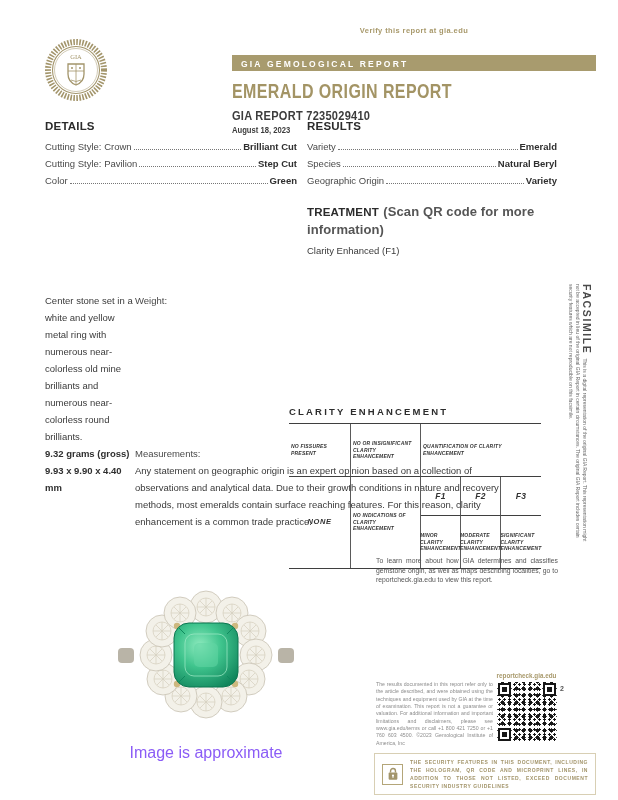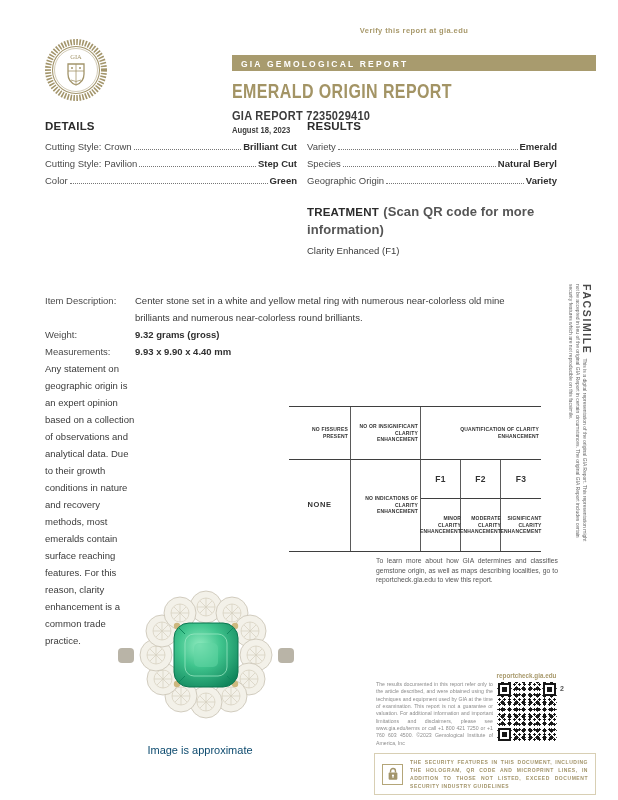--- a/index.html
+++ b/index.html
@@ -34,38 +34,38 @@
 
   
   .item { position:absolute; left:45px; top:292px; width:478px; display:grid; grid-template-columns:90px 1fr; font-size:9.5px; line-height:17px; color:#3a3a3a; }
   .item .lab { color:#4a4a4a; }
   .item .val.bold { font-weight:700; color:#2f2f2f; }
 
   
   .clarity { position:absolute; left:289px; top:406px; width:252px; }
   .ct-title { font-size:9.5px; font-weight:700; letter-spacing:2.2px; color:#2d2d2d; margin-bottom:6px; }
   .ct { display:grid; grid-template-columns:62px 70px 40px 40px 40px; border-top:1.2px solid #3f3f3f; border-bottom:1.2px solid #3f3f3f; color:#333; }
-  .ct > div { display:flex; align-items:center; justify-content:center; text-align:right; padding:16px 2px; font-size:5px; font-weight:700; letter-spacing:.2px; line-height:6.5px; }
+  .ct > div { display:flex; align-items:center; justify-content:center; text-align:left; padding:16px 2px; font-size:5px; font-weight:700; letter-spacing:.2px; line-height:6.5px;font-style:italic; }
   .bb { border-bottom:1px solid #3f3f3f; }
   .br { border-right:1px solid #5a5a5a; }
   .span3 { grid-column:3 / 6; }
   .rowspan { grid-row:2 / 4; }
   .ct .none { font-size:7.5px; letter-spacing:.6px; }
   .ct .fcode { font-size:8.5px; }
 
   
   .facs { position:absolute; left:590px; top:284px; width:258px; transform:rotate(90deg); transform-origin:0 0; font-size:5px; line-height:7.2px; color:#6b6b6b; }
   .facs .ft { font-size:10.5px; font-weight:700; letter-spacing:1.6px; color:#4a4a4a; margin-right:4px; }
 
   
   .learn { position:absolute; left:376px; top:556px; width:182px; font-size:6.8px; line-height:9.6px; color:#555; text-align:justify; }
 
   
   .gem { position:absolute; left:116px; top:580px; width:180px; }
-  .caption { position:absolute; left:100px; top:744px; width:200px; text-align:center; font-size:11px; color:#0c4a6e; }
+  .caption { position:absolute; left:106px; top:744px; width:200px; text-align:center; font-size:16px; color:#8b5cf6; }
 
   
   .fineprint { position:absolute; left:376px; top:681px; width:117px; font-size:5.2px; line-height:7.35px; color:#8c8c8c; text-align:justify; }
   .qrwrap { position:absolute; left:496px; top:672px; width:61px; }
   .qr-label { text-align:center; font-size:6.3px; font-weight:700; color:#a8996b; margin-bottom:3px; }
   .qr { position:relative; width:60px; height:60px; margin:0 auto;
         background:
           radial-gradient(#161616 34%, transparent 36%) 0 0 / 5px 5px,
           radial-gradient(#161616 40%, transparent 42%) 2px 3px / 7px 7px,
           #ffffff; }
@@ -143,30 +143,30 @@
         <span class="d-value">Variety</span>
     </div>
     <div class="treat">
       <span class="sec-head" style="margin:0;">TREATMENT</span>
       <span class="treat-note">(Scan QR code for more information)</span>
       <div class="treat-val">Clarity Enhanced (F1)</div>
     </div>
   </div>
 
   <div class="item">
-    <div class="lab">Item Description:</div>
     <div class="val">Center stone set in a white and yellow metal ring with numerous near-colorless old mine brilliants and numerous near-colorless round brilliants.</div>
     <div class="lab">Weight:</div>
     <div class="val bold">9.32 grams (gross)</div>
     <div class="lab">Measurements:</div>
     <div class="val bold">9.93 x 9.90 x 4.40 mm</div>
     <div class="val">Any statement on geographic origin is an expert opinion based on a collection of observations and analytical data. Due to their growth conditions in nature and recovery methods, most emeralds contain surface reaching features. For this reason, clarity enhancement is a common trade practice.</div>
   </div>
 
   <div class="clarity">
+    <div class="ct-title">CLARITY ENHANCEMENT</div>
     <div class="ct">
       <div class="bb br">NO FISSURES PRESENT</div>
       <div class="bb br">NO OR INSIGNIFICANT CLARITY ENHANCEMENT</div>
       <div class="bb span3">QUANTIFICATION OF CLARITY ENHANCEMENT</div>
       <div class="rowspan br none">NONE</div>
       <div class="rowspan br">NO INDICATIONS OF CLARITY ENHANCEMENT</div>
       <div class="bb br fcode">F1</div>
       <div class="bb br fcode">F2</div>
       <div class="bb fcode">F3</div>
       <div class="br">MINOR CLARITY ENHANCEMENT</div>

